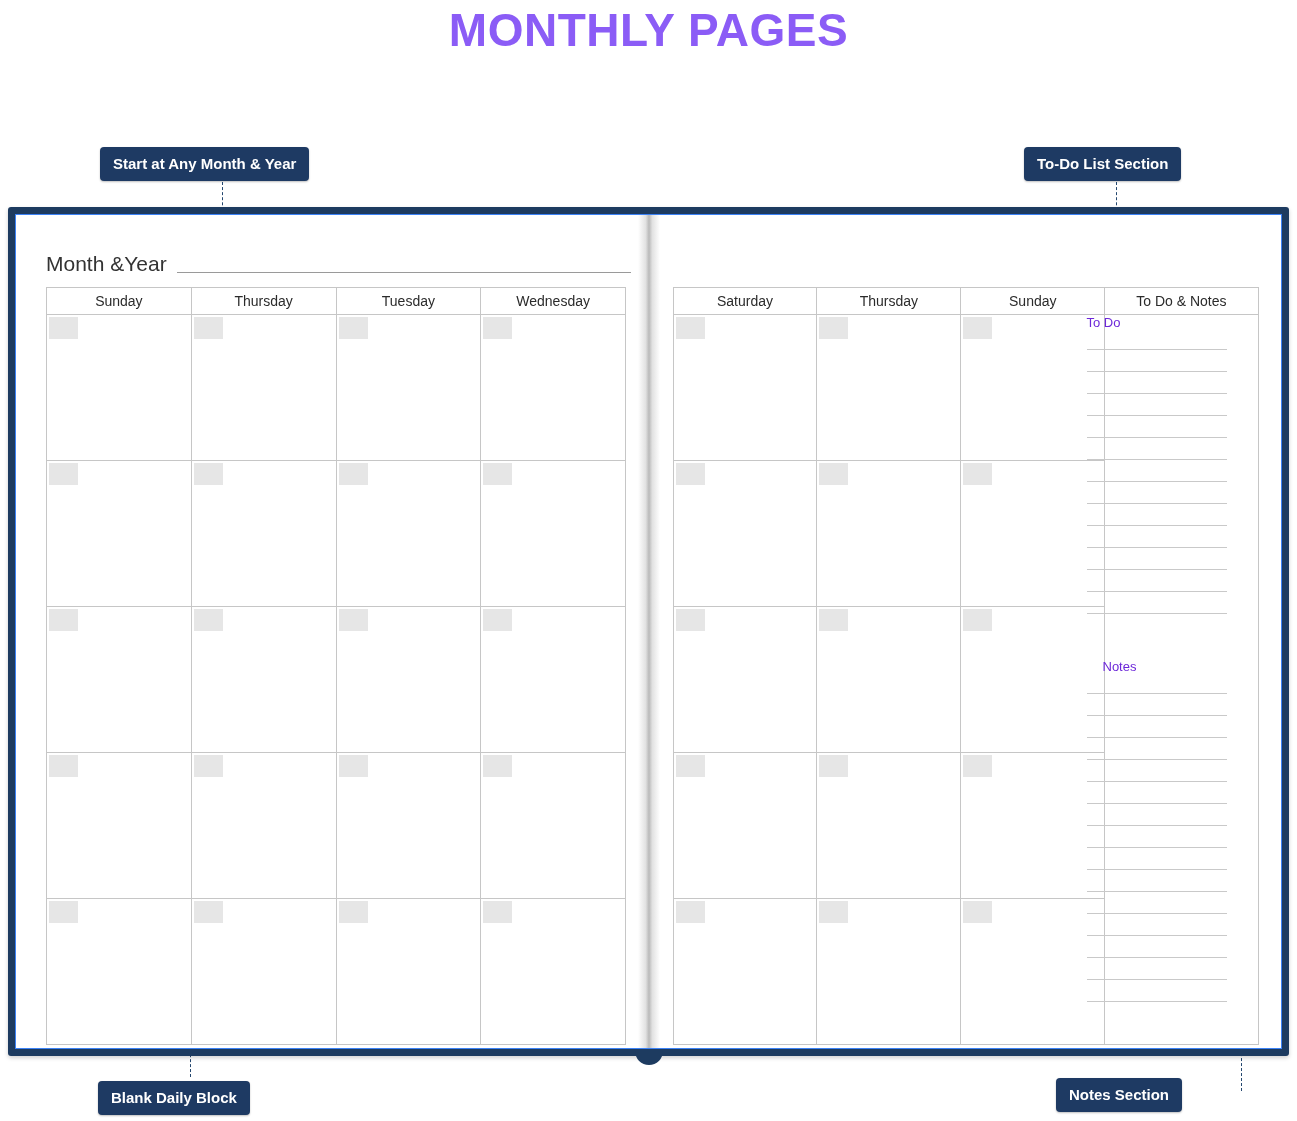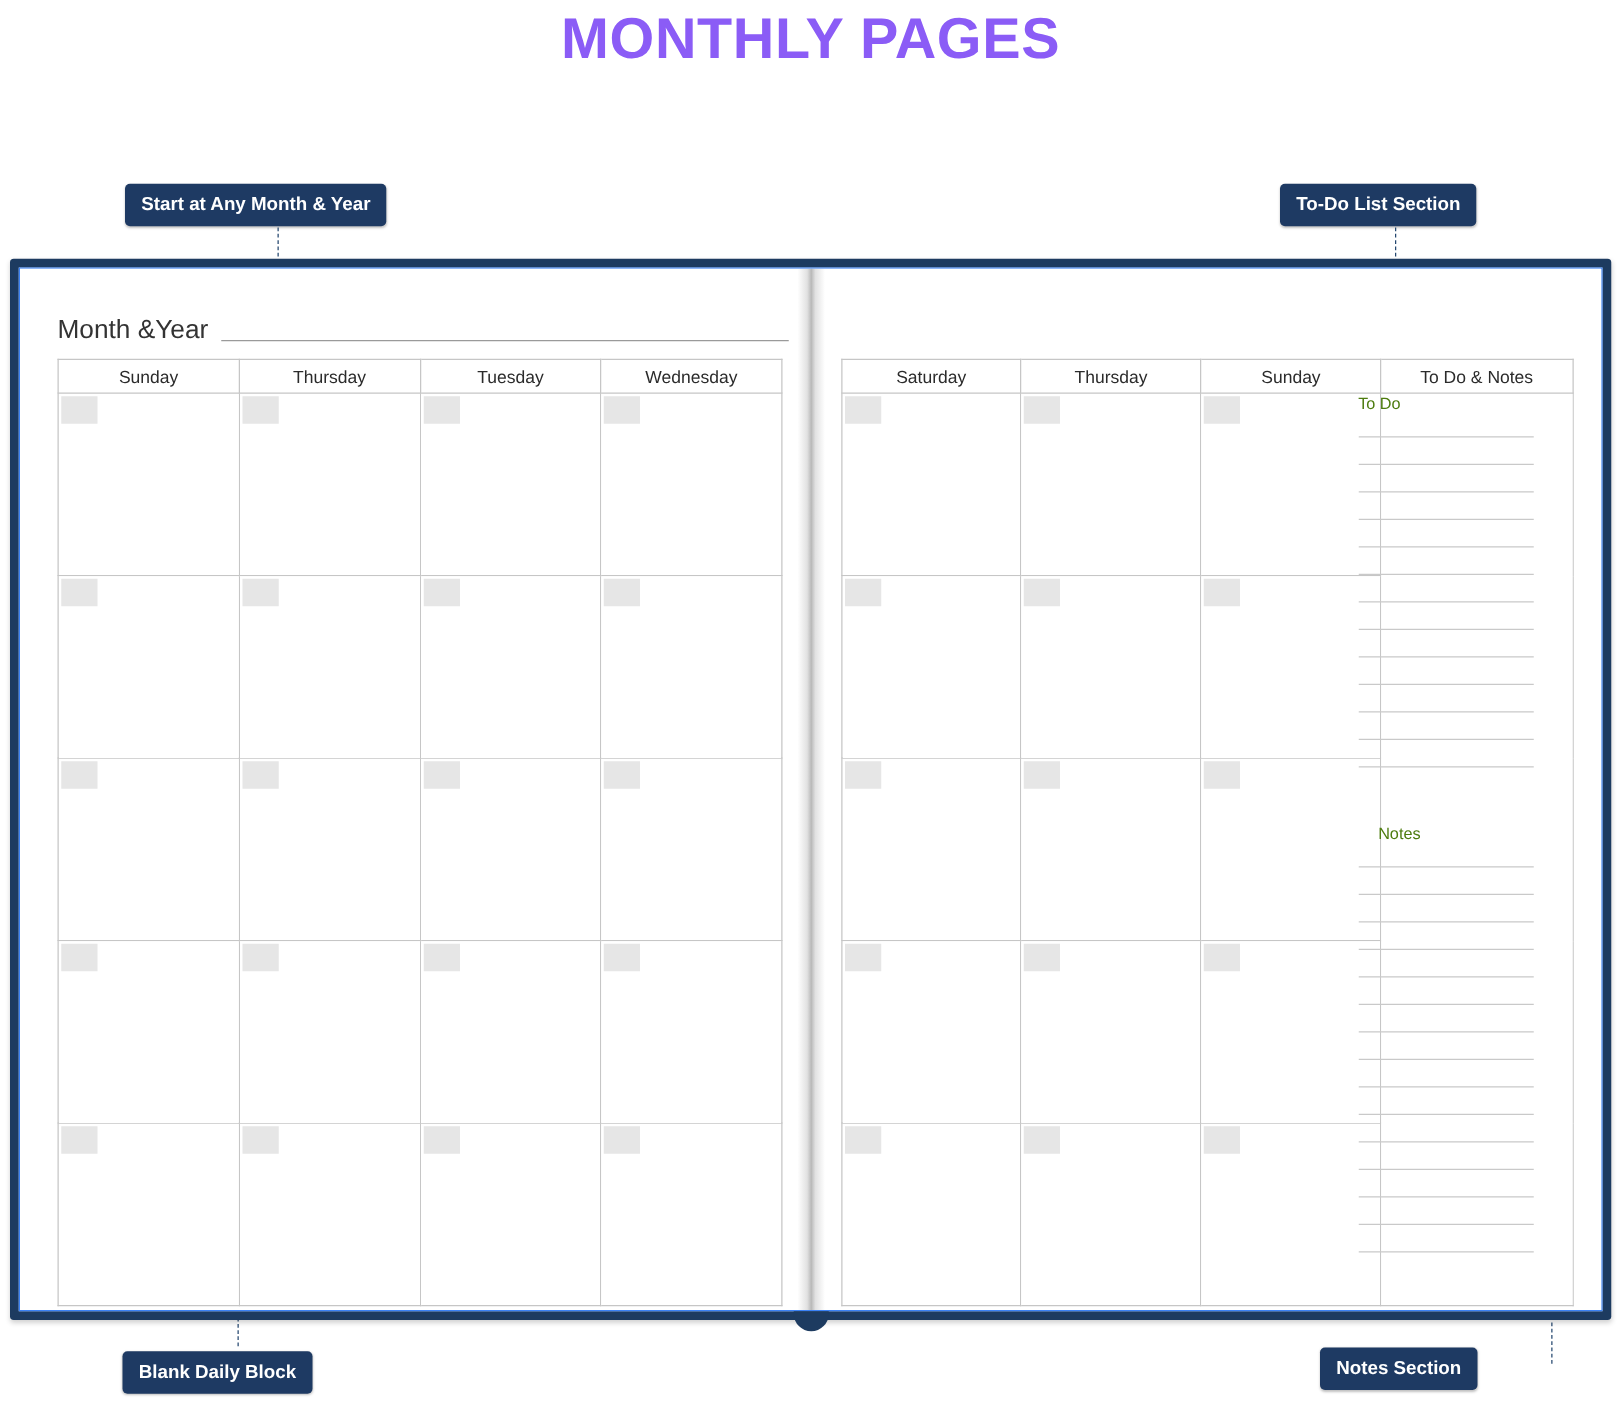--- a/index.html
+++ b/index.html
@@ -203,21 +203,21 @@
   }
 
   
   .side-panel {
     position: absolute;
     pointer-events: none;
   }
   .side-label {
     position: absolute;
     font-size: 13px;
-    color: #4d7c0f;
+    color: #6d28d9;
   }
   .rule {
     position: absolute;
     border-top: 1px solid #c9c9c9;
     left: 0;
     right: 0;
   }
 </style>
 </head>
 <body>

